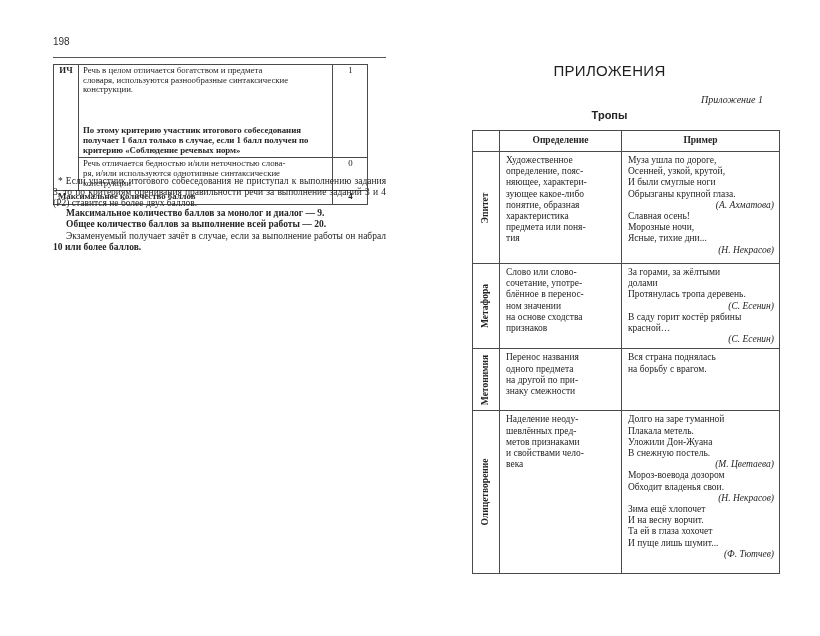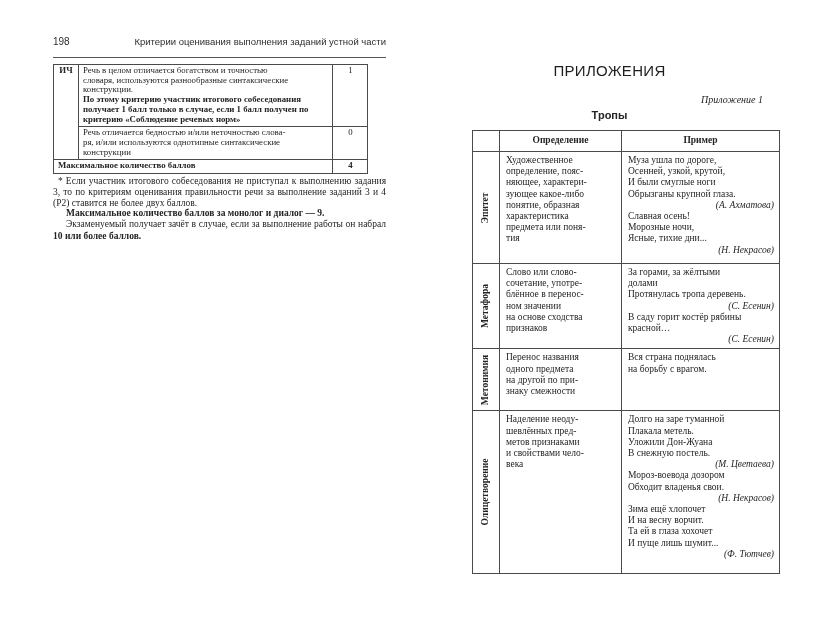--- a/index.html
+++ b/index.html
@@ -30,21 +30,21 @@
     border:1.5px solid #3c3c3c;
   }
   .criteria-table td {
     border:1px solid #4a4a4a;
     vertical-align:top;
     padding:1px 3px 2px 4px;
   }
   .code-cell { width:25px; text-align:center; font-weight:bold; padding-left:1px !important; padding-right:1px !important; }
   .score-cell { width:35px; text-align:center; }
   .ws { white-space:pre-line; }
-  .bold { font-weight:bold; }
+  .bold { font-weight:bold;margin-top:31px; }
   .total-label { font-weight:bold; }
 
   .footnote {
     left:53px; top:176px; width:333px;
     font-size:9.5px; line-height:11px;
     text-align:justify; text-indent:5px;
   }
   .summary { left:53px; top:208px; width:333px; font-size:9.5px; line-height:11.4px; }
   .summary .s-bold { font-weight:bold; padding-left:13px; }
   .summary .s-par { text-align:justify; text-indent:13px; }
@@ -85,30 +85,29 @@
     font-weight:bold; white-space:nowrap; font-size:9.5px;
   }
   .attribution { text-align:right; font-style:italic; }
   .seg { margin:0; }
 </style>
 </head>
 <body>
 
 <div class="abs lp-header">
   <span class="lp-pagenum">198</span>
-  <span>Критерии оценивания выполнения заданий устной части</span>
 </div>
 <div class="abs lp-rule"></div>
 
 <table class="abs criteria-table">
   <tbody>
       <tr>
     <td class="code-cell" rowspan="2">ИЧ</td>
     <td>
-      <div class="ws">Речь в целом отличается богатством и точностью
+      <div class="ws">Речь в целом отличается богатством и предмета
 словаря, используются разнообразные синтаксические
 конструкции.</div>
       <div class="ws bold">По этому критерию участник итогового собеседования
 получает 1 балл только в случае, если 1 балл получен по
 критерию «Соблюдение речевых норм»</div>
     </td>
     <td class="score-cell">1</td>
   </tr>
   <tr>
     <td>
@@ -122,20 +121,21 @@
     <td colspan="2" class="total-label">Максимальное количество баллов</td>
     <td class="score-cell bold">4</td>
   </tr>
 </tbody>
   </table>
 
 <div class="abs footnote">* Если участник итогового собеседования не приступал к выполнению задания 3, то по критериям оценивания правильности речи за выполнение заданий 3 и 4 (Р2) ставится не более двух баллов.</div>
 
 <div class="abs summary">
   <div class="s-bold">Максимальное количество баллов за монолог и диалог — 9.</div>
+  <div class="s-bold">Общее количество баллов за выполнение всей работы — 20.</div>
   <div class="s-par"><span>Экзаменуемый получает зачёт в случае, если за выполнение работы он набрал </span><span class="bold">10 или более баллов.</span></div>
 </div>
 
 <div class="abs rp-title">ПРИЛОЖЕНИЯ</div>
 <div class="abs rp-appendix">Приложение 1</div>
 <div class="abs rp-tabletitle">Тропы</div>
 
 <table class="abs tropes-table">
   <tbody>
       <tr style="height:21px;">

